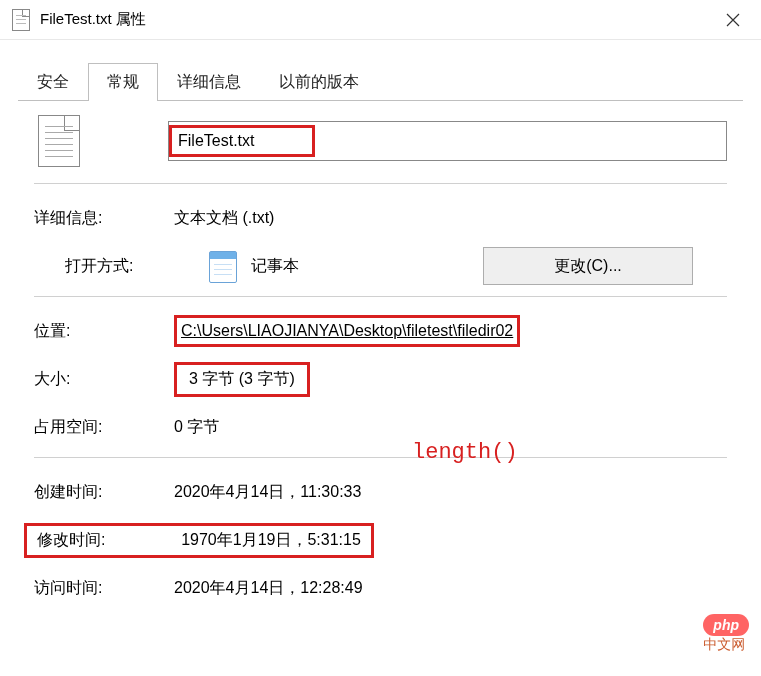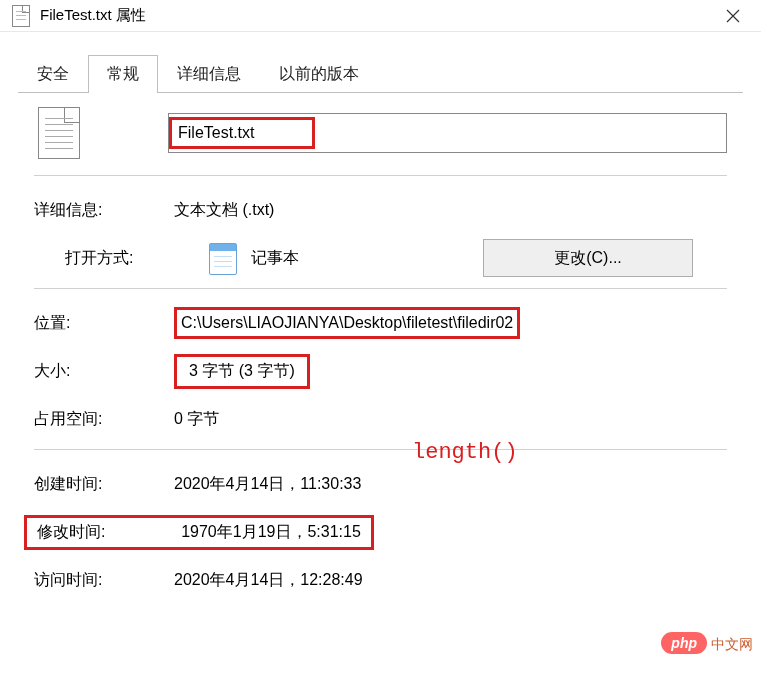--- a/index.html
+++ b/index.html
@@ -8,21 +8,21 @@
       font-size: 15px;
       background: #fff;
       width: 761px;
       height: 676px;
       position: relative;
       color: #000;
     }
     .titlebar {
       display: flex;
       align-items: center;
-      height: 32px;
+      height: 40px;
       padding: 0 4px 0 12px;
       border-bottom: 1px solid #e8e8e8;
     }
     .titlebar .file-icon {
       width: 18px; height: 22px;
       border: 1px solid #888;
       background: #fff;
       position: relative;
       margin-right: 10px;
     }
@@ -164,37 +164,38 @@
       background: #efefef;
       border: 1px solid #adadad;
       font-size: 16px;
       font-family: inherit;
       cursor: pointer;
     }
     .red-box { border: 3px solid #d82020; padding: 2px 8px; display: inline-block; }
     .red-box.filename { padding: 0; }
     .red-box.size { padding: 4px 12px; }
     .red-box.modified { padding: 4px 10px; margin-left: -10px; }
-    .red-box.location { padding: 4px 4px; }
+    .red-box.location { padding: 4px 4px; text-decoration: underline; }
 
     .length-annot {
       position: absolute;
       left: 412px;
       top: 440px;
       color: #d82020;
       font-family: "Courier New", monospace;
       font-size: 22px;
     }
     .watermark {
       position: absolute;
       right: 8px;
       bottom: 22px;
       display: flex;
-      align-items: flex-end;
+      align-items: flex-start;
       opacity: 0.85;
+      flex-direction: column;
     }
     .watermark .logo {
       background: #ff4a4a;
       color: #fff;
       font-style: italic;
       font-weight: bold;
       font-size: 14px;
       padding: 3px 10px;
       border-radius: 12px;
       margin-right: 4px;

